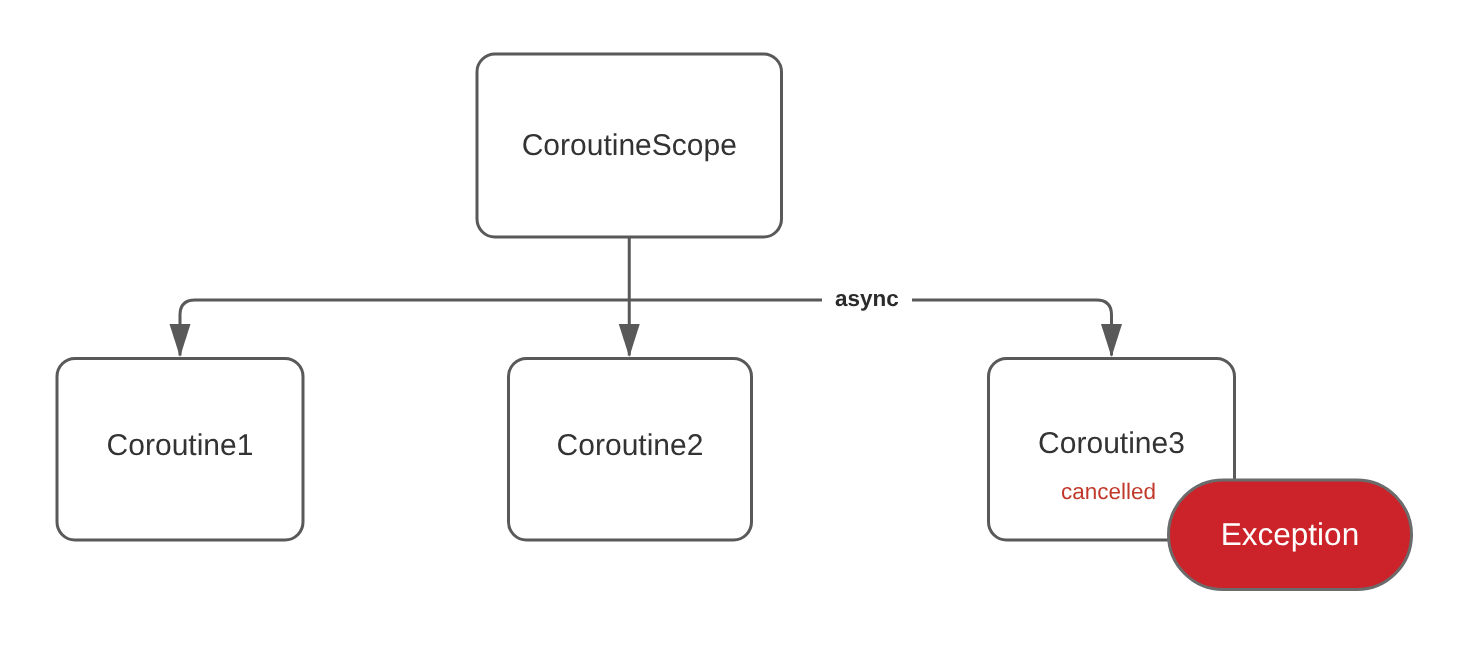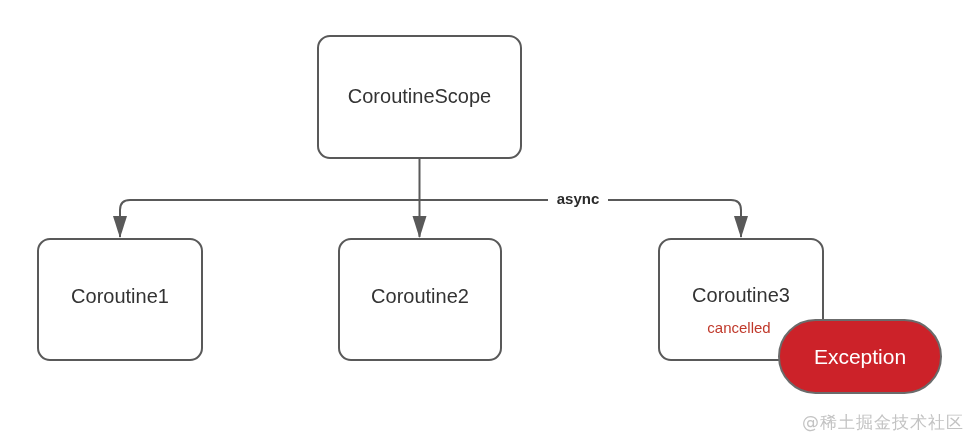--- a/index.html
+++ b/index.html
@@ -144,15 +144,14 @@
       <text class="status-label" x="739" y="329">cancelled</text>
     </g>
 
     <g>
       <rect class="exception-pill" x="779" y="320" width="162" height="73" rx="36.5" ry="36.5"></rect>
       <text class="exception-label" x="860" y="358">Exception</text>
     </g>
 
   </svg>
 
-  <div class="watermark">@稀土掘金技术社区</div>
 
 </div>
 
 </body></html>

